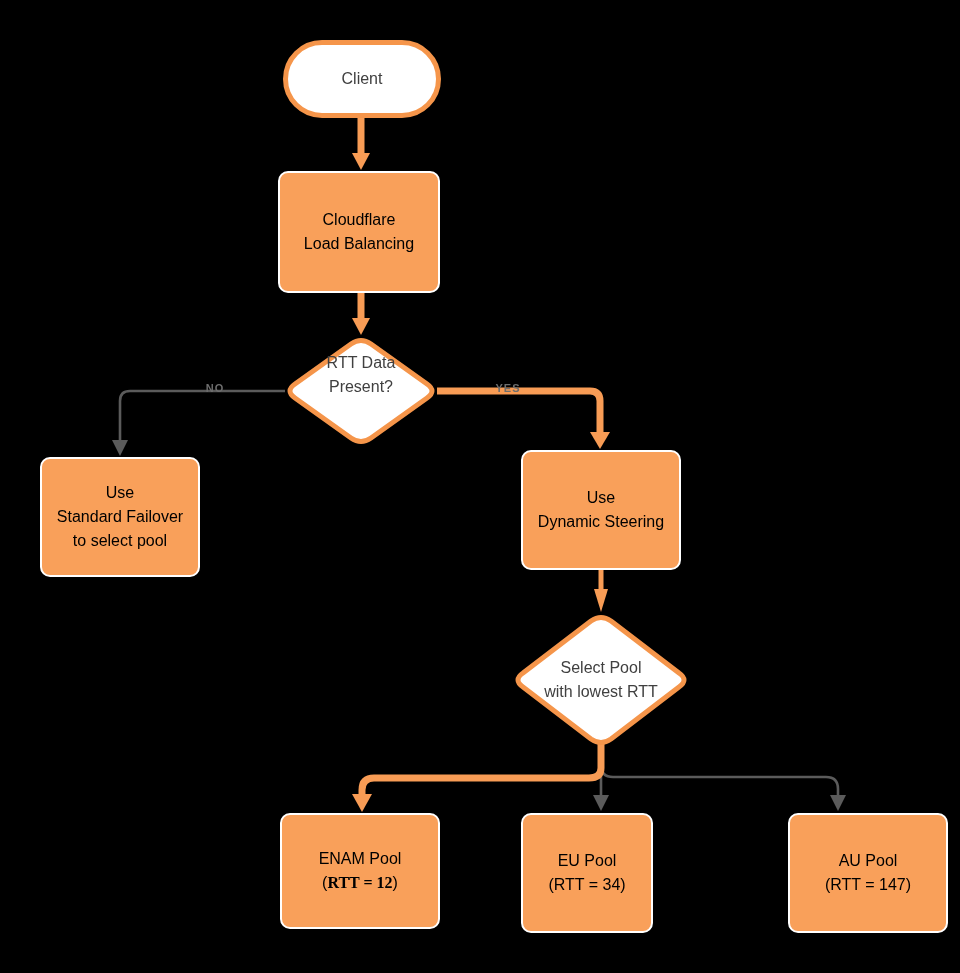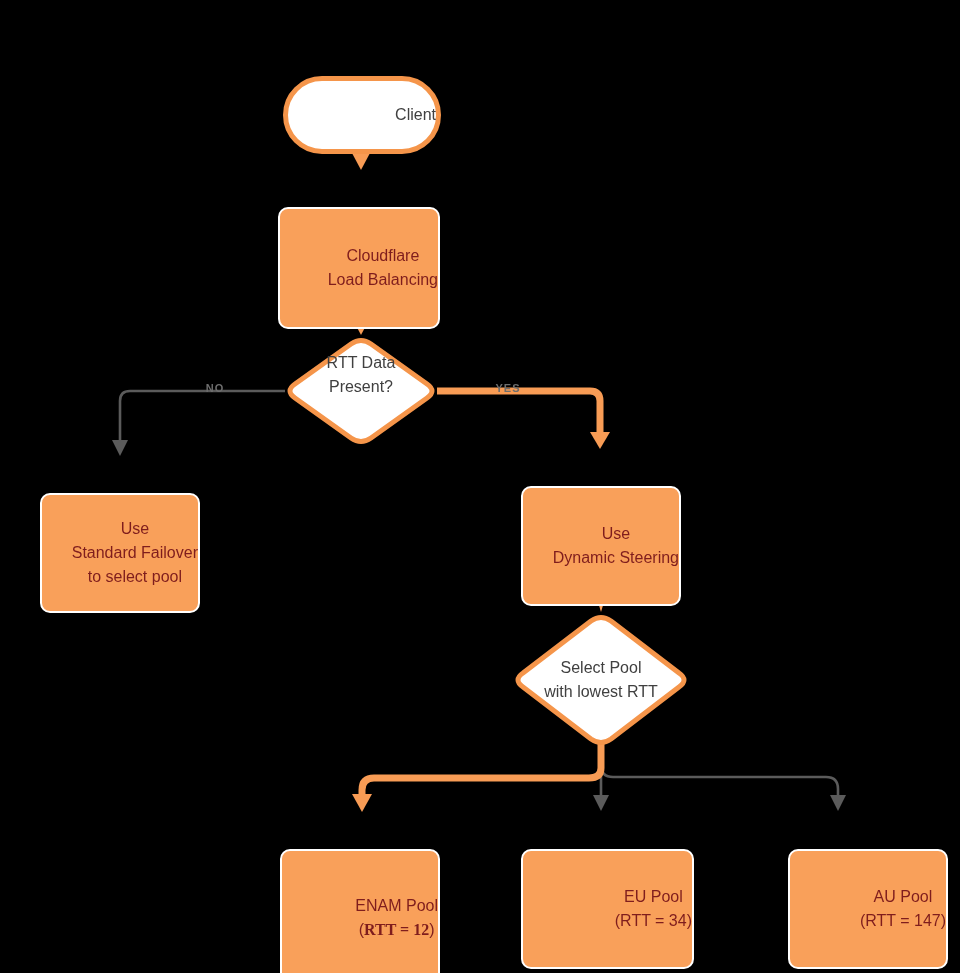--- a/index.html
+++ b/index.html
@@ -26,38 +26,37 @@
   .edge-orange-thin { stroke: #F89C55; stroke-width: 5; fill: none; }
   .arrow-gray   { fill: #5B5B5B; }
   .arrow-orange { fill: #F89C55; }
   .diamond-shape { fill: #FFFFFF; stroke: #F5954A; stroke-width: 5; stroke-linejoin: round; }
 
   .node {
     position: absolute;
     box-sizing: border-box;
     display: flex;
     align-items: center;
-    justify-content: flex-end;
+    justify-content: center;
     text-align: center;
     z-index: 2;
-    margin-top: 36px;
   }
   .pill {
     background: #FFFFFF;
     border: 5px solid #F5954A;
     border-radius: 44px;
     color: #404040;
     font-size: 16px;
     line-height: 24px;
   }
   .process {
     background: #F9A05A;
     border: 2px solid #FFFFFF;
     border-radius: 10px;
-    color: #7f1d1d;
+    color: #000000;
     font-size: 16px;
     line-height: 24px;
   }
   .diamond-label {
     position: absolute;
     display: flex;
     align-items: center;
     justify-content: center;
     text-align: center;
     color: #404040;
@@ -121,28 +120,28 @@
     <span class="multiline">Use
 Standard Failover
 to select pool</span>
   </div>
 
   <div class="node process" style="left:521px; top:450px; width:160px; height:120px;">
     <span class="multiline">Use
 Dynamic Steering</span>
   </div>
 
-  <div class="node process" style="left:280px; top:813px; width:160px; height:137px;">
+  <div class="node process" style="left:280px; top:813px; width:160px; height:116px;">
     <div>
       <span>ENAM Pool</span>
       <span class="pool-rtt"><span>(</span><span class="bold">RTT = 12</span><span>)</span></span>
     </div>
   </div>
 
-  <div class="node process" style="left:521px; top:813px; width:173px; height:120px;">
+  <div class="node process" style="left:521px; top:813px; width:132px; height:120px;">
     <div>
       <span>EU Pool</span>
       <span class="pool-rtt">(RTT = 34)</span>
     </div>
   </div>
 
   <div class="node process" style="left:788px; top:813px; width:160px; height:120px;">
     <div>
       <span>AU Pool</span>
       <span class="pool-rtt">(RTT = 147)</span>

